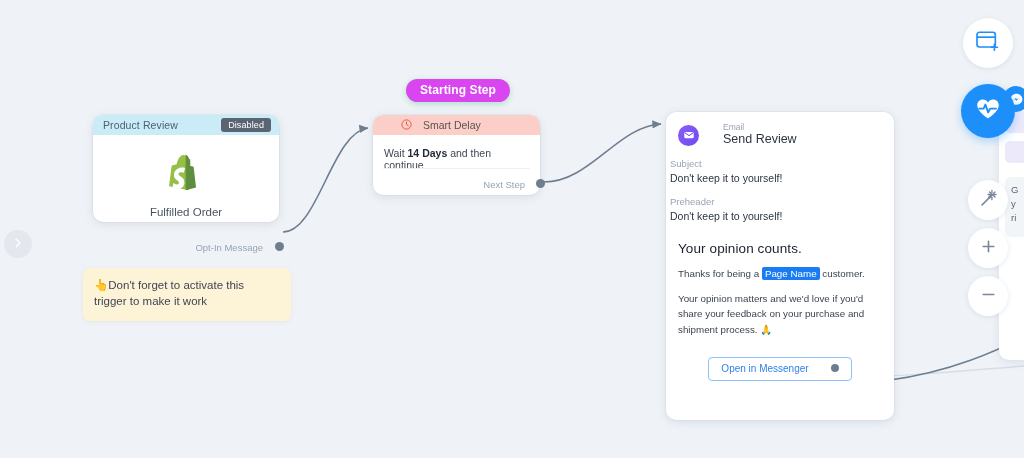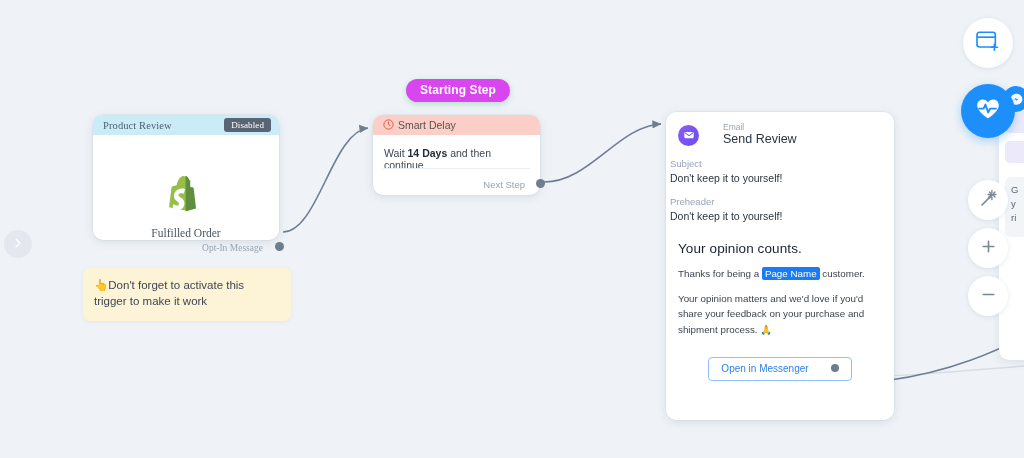--- a/index.html
+++ b/index.html
@@ -12,48 +12,48 @@
   #canvas{position:absolute;inset:0;}
 
   
   #wires{position:absolute;left:0;top:0;width:1024px;height:458px;pointer-events:none;}
 
   
   .node{position:absolute;background:#fff;border-radius:10px;
         box-shadow:0 2px 10px rgba(60,80,110,.13), 0 0 0 .5px rgba(150,165,185,.18);}
 
   
-  #trigger-node{left:93px;top:115px;width:186px;height:125px;font-family:Liberation Serif, serif;}
+  #trigger-node{left:93px;top:115px;width:186px;height:107px;}
   #trigger-node .hdr{
     height:20px;background:#c9ecf7;border-radius:10px 10px 0 0;
     display:flex;align-items:center;justify-content:space-between;
     padding:0 8px 0 10px;}
   .hdr-title{font-size:10.5px;color:#4e5f72;letter-spacing:.1px;}
   .badge-disabled{
     background:#5b6472;color:#fff;font-size:9px;border-radius:3px;
     padding:2px 7px 2.5px;letter-spacing:.1px;}
   #trigger-node .body{
     height:105px;display:flex;flex-direction:column;
-    align-items:center;justify-content:center;padding-top:20px;position:relative;}
+    align-items:center;justify-content:flex-start;padding-top:20px;position:relative;}
   .shop-label{font-size:11.5px;color:#4a5563;margin-top:9px;}
   .port-label{position:absolute;right:16px;bottom:7px;font-size:9.5px;color:#97a3b4;}
   .port-dot{position:absolute;width:9px;height:9px;border-radius:50%;
         background:#6f7d91;right:-4.5px;bottom:9px;}
 
   
   #starting-step{
     position:absolute;left:406px;top:79px;
     background:#d946ef;color:#fff;border-radius:12px;
     font-size:12px;font-weight:700;padding:4px 14px 5px;
     box-shadow:0 2px 6px rgba(20,160,90,.28);letter-spacing:.1px;}
 
   
   #delay-node{left:373px;top:115px;width:167px;height:80px;}
   #delay-node .hdr{height:20px;background:#fbcfc8;border-radius:10px 10px 0 0;
-        display:flex;align-items:center;gap:4px;padding:0 10px;}
+        display:flex;align-items:center;gap:11px;padding:0 28px;}
   #delay-node .hdr .ttl{font-size:10.5px;color:#5a5250;}
   .delay-body{padding:12px 10px 0 11px;font-size:10.5px;color:#3f4854;}
   .delay-body b{font-weight:700;color:#222b38;}
   .delay-sep{position:absolute;left:10px;right:10px;top:53px;height:1px;background:#edf0f4;}
   #delay-node .port-label{right:15px;bottom:5px;}
   #delay-node .port-dot{bottom:7px;}
 
   
   #email-node{left:666px;top:112px;width:228px;height:308px;}
   .email-hdr{display:flex;align-items:center;gap:24px;padding:11px 0 0 12px;}

